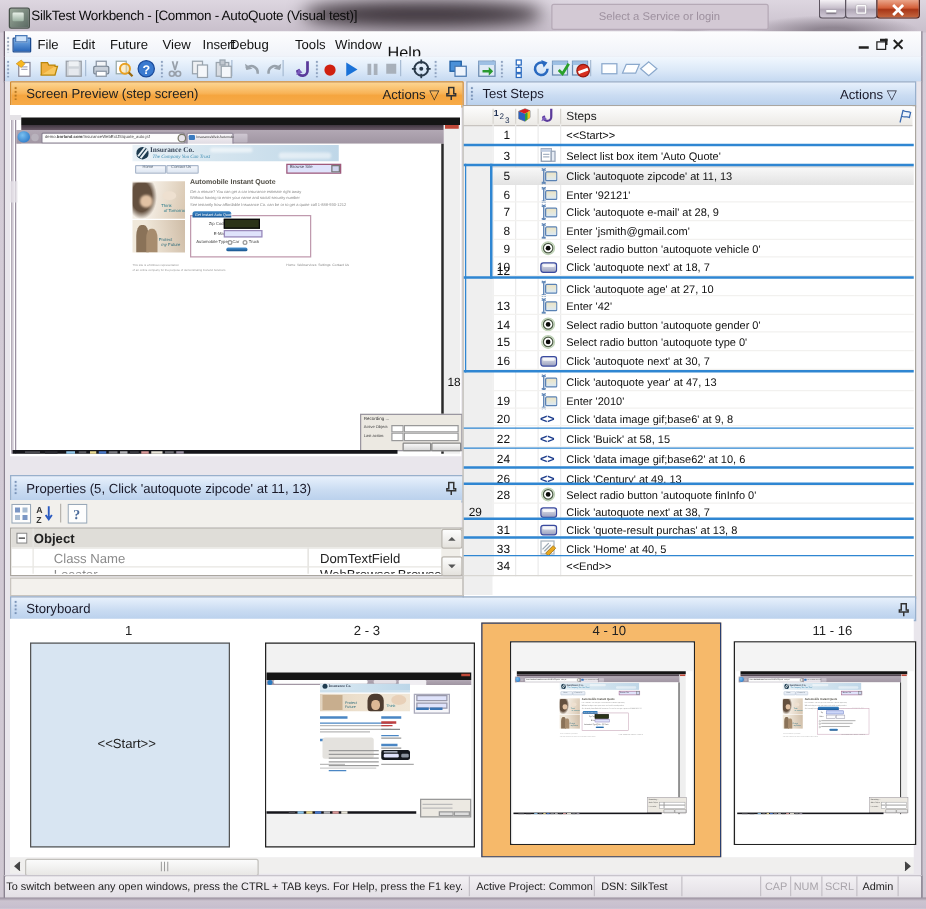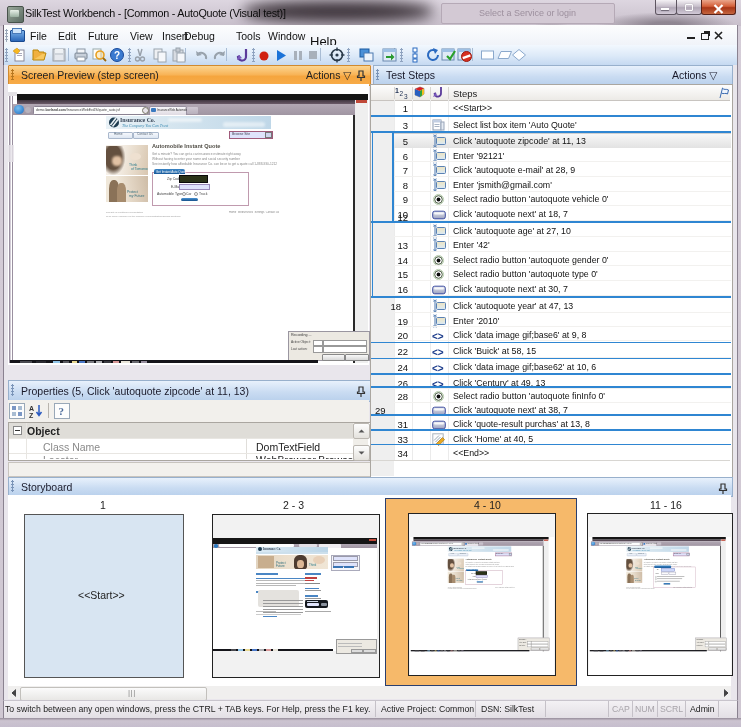--- a/index.html
+++ b/index.html
@@ -518,21 +518,21 @@
           <stop offset="0" stop-color="#eceef4"></stop>
           <stop offset="0.45" stop-color="#c6cada"></stop>
           <stop offset="1" stop-color="#9aa0c0"></stop>
         </linearGradient>
       </defs>
       <rect x="0.7" y="3.2" width="12.6" height="7.6" rx="2" fill="url(#bg1)" stroke="#3a4a9e"></rect>
       <rect x="2.2" y="4.4" width="9.6" height="2.2" rx="1.1" fill="rgba(255,255,255,0.8)"></rect>
     </svg></div>
 <div class="tx" style="left:453px;top:283.8px;font-size:8.8px;color:#111">Click 'autoquote next' at 30, 7</div>
 <div class="ab" style="left:394px;top:294.6px;width:337px;height:1px;background:#f2f1ef"></div>
-<div class="tx" style="left:368px;top:301.0px;width:33px;text-align:right;font-size:9.5px;color:#111">18</div>
+<div class="tx" style="left:358px;top:301.0px;width:33px;font-size:9.5px;color:#111">18</div>
 <div class="ab" style="left:431.5px;top:299.0px"><svg width="14" height="14">
       <defs>
         <linearGradient id="fg" x1="0" y1="0" x2="0" y2="1">
           <stop offset="0" stop-color="#ece2c2"></stop>
           <stop offset="0.5" stop-color="#e6e8da"></stop>
           <stop offset="1" stop-color="#d8e8f8"></stop>
         </linearGradient>
       </defs>
       <rect x="4.5" y="3.5" width="9" height="7" rx="1" fill="url(#fg)" stroke="#5a82b4"></rect>
       <line x1="3" y1="1.8" x2="3" y2="12.2" stroke="#5a82b4" stroke-width="1.1"></line>

